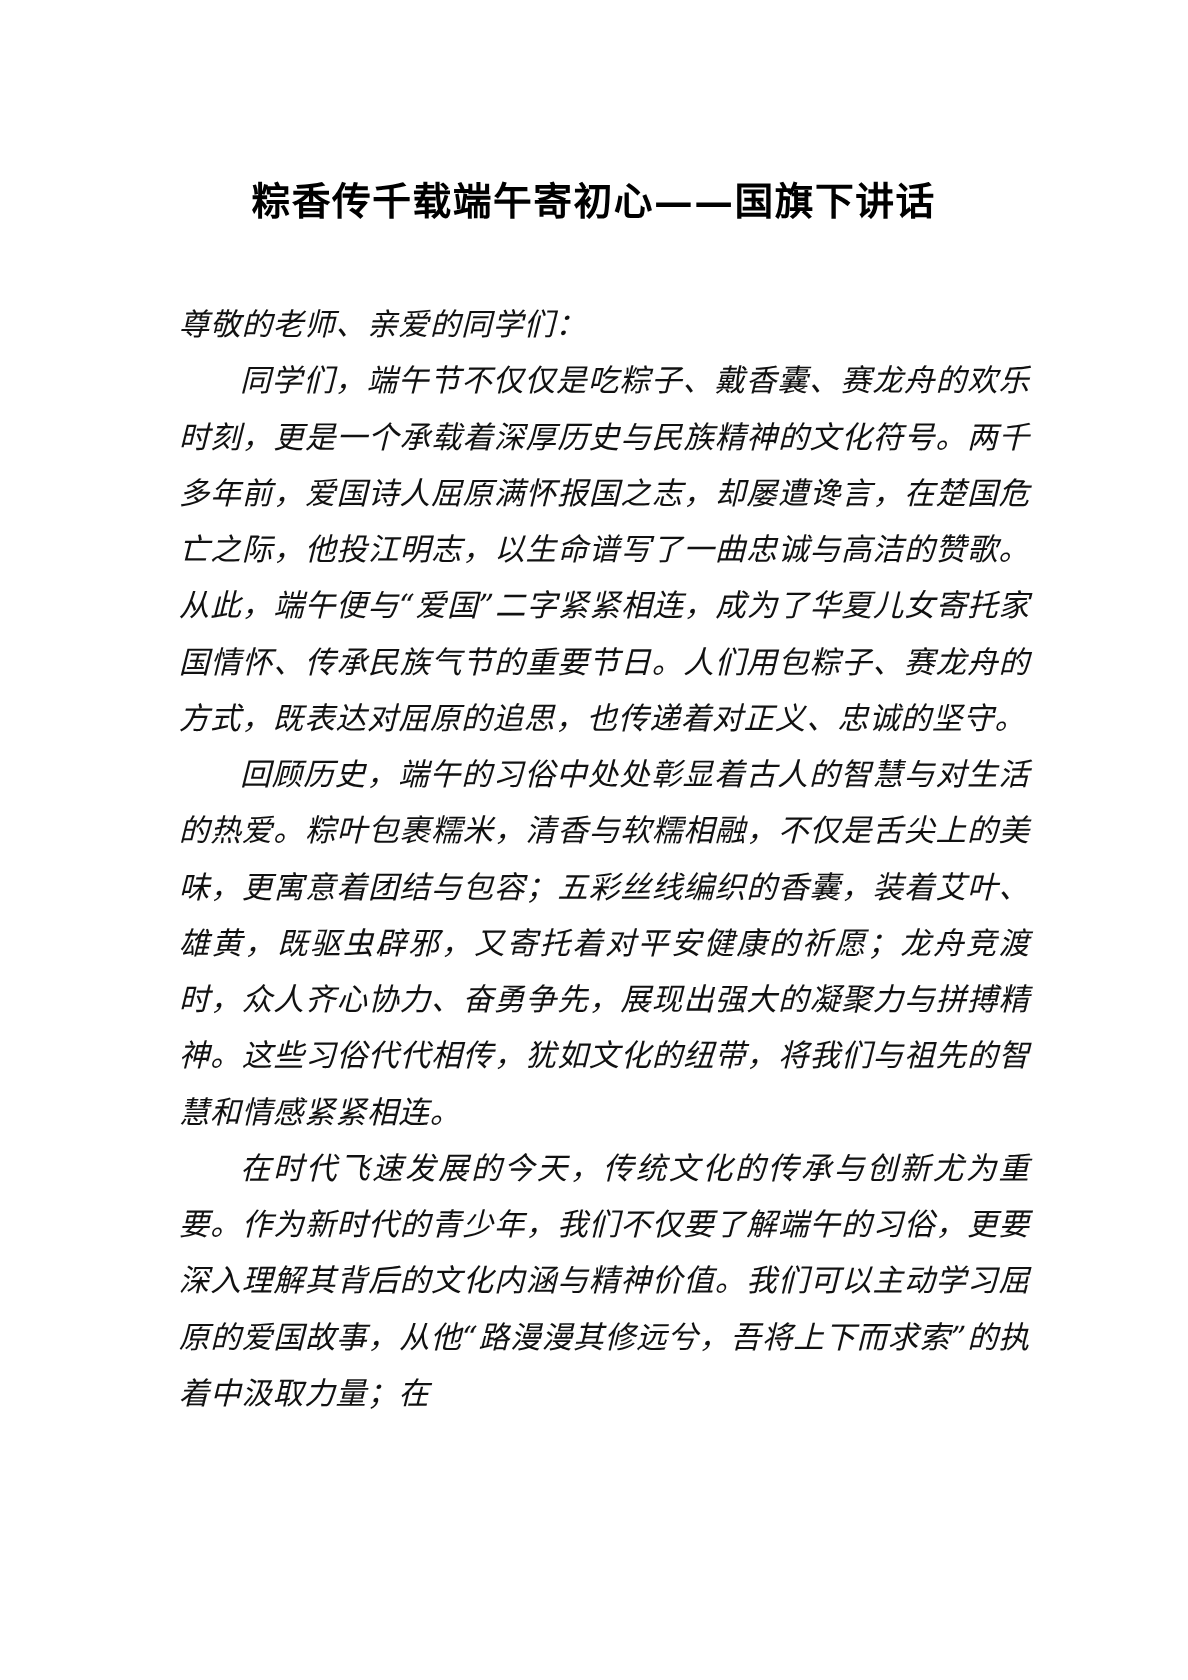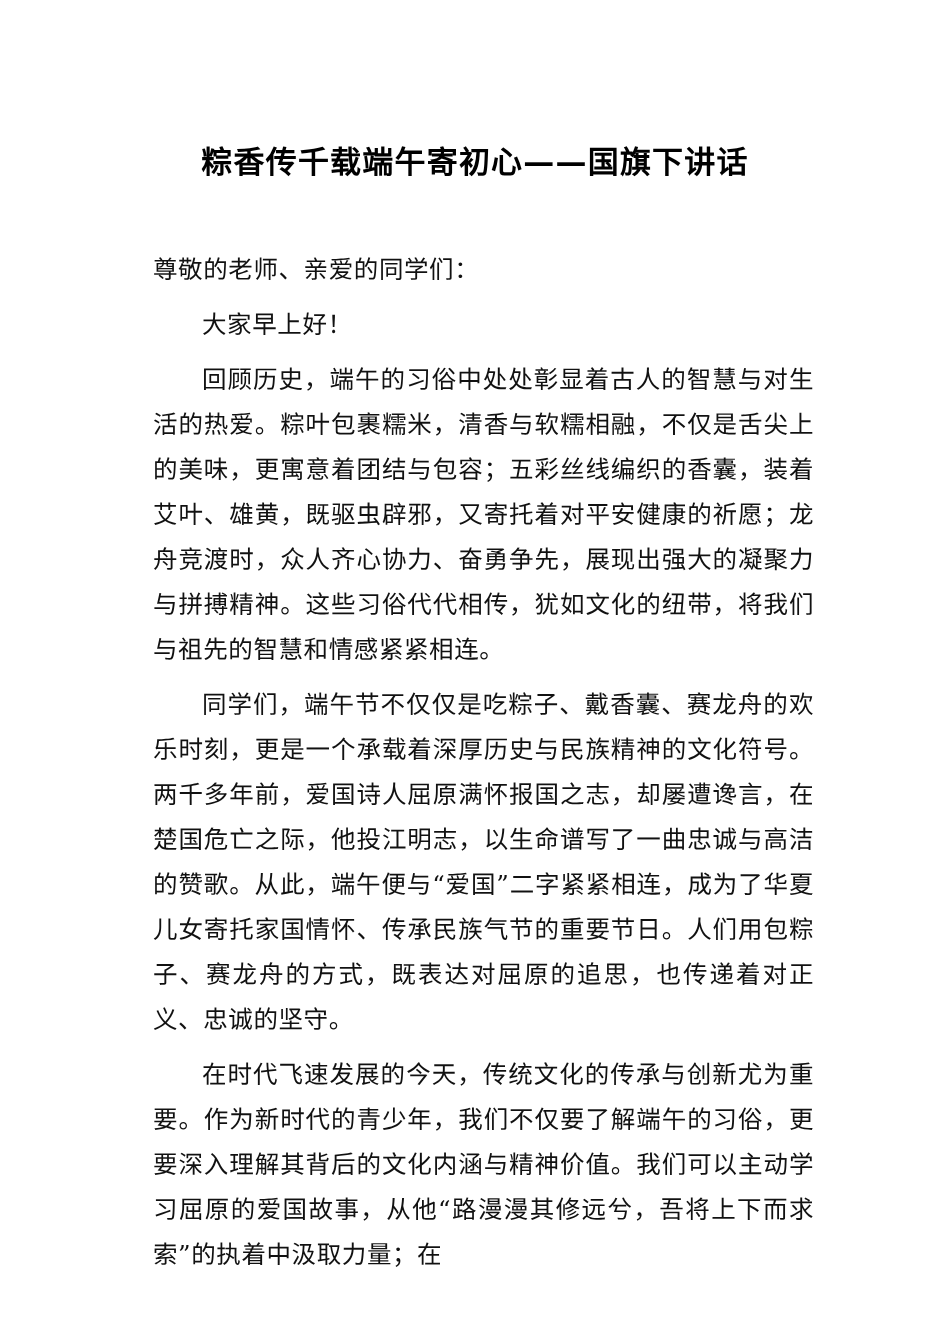--- a/index.html
+++ b/index.html
@@ -45,44 +45,44 @@
     font-family: "DejaVu Serif", "Liberation Serif", serif;
     font-size: 24.5px;
     line-height: 45px;
     color: #111111;
     text-align: justify;
     text-justify: inter-character;
     letter-spacing: 0.6px;
   }
 
   .doc-body p {
-    margin: 10px;
+    margin: 0;
     padding: 0;
     text-align: justify;
     text-justify: inter-character;
     word-break: break-all;
     line-height: 45px;
+    font-style: italic;
   }
 
   .doc-body p.salutation {
     text-indent: 0;
   }
 
   .doc-body p.indent {
     text-indent: 2em;
   }
 </style>
 </head>
 <body>
 
 <div class="page">
 
   <h1 class="doc-title">粽香传千载端午寄初心——国旗下讲话</h1>
 
   <div class="doc-body">
     <p class="salutation">尊敬的老师、亲爱的同学们：</p>
-    <p class="indent">大家早上好！</p>
+    <p class="indent">同学们，端午节不仅仅是吃粽子、戴香囊、赛龙舟的欢乐时刻，更是一个承载着深厚历史与民族精神的文化符号。两千多年前，爱国诗人屈原满怀报国之志，却屡遭谗言，在楚国危亡之际，他投江明志，以生命谱写了一曲忠诚与高洁的赞歌。从此，端午便与“爱国”二字紧紧相连，成为了华夏儿女寄托家国情怀、传承民族气节的重要节日。人们用包粽子、赛龙舟的方式，既表达对屈原的追思，也传递着对正义、忠诚的坚守。</p>
     <p class="indent">回顾历史，端午的习俗中处处彰显着古人的智慧与对生活的热爱。粽叶包裹糯米，清香与软糯相融，不仅是舌尖上的美味，更寓意着团结与包容；五彩丝线编织的香囊，装着艾叶、雄黄，既驱虫辟邪，又寄托着对平安健康的祈愿；龙舟竞渡时，众人齐心协力、奋勇争先，展现出强大的凝聚力与拼搏精神。这些习俗代代相传，犹如文化的纽带，将我们与祖先的智慧和情感紧紧相连。</p>
-    <p class="indent">同学们，端午节不仅仅是吃粽子、戴香囊、赛龙舟的欢乐时刻，更是一个承载着深厚历史与民族精神的文化符号。两千多年前，爱国诗人屈原满怀报国之志，却屡遭谗言，在楚国危亡之际，他投江明志，以生命谱写了一曲忠诚与高洁的赞歌。从此，端午便与“爱国”二字紧紧相连，成为了华夏儿女寄托家国情怀、传承民族气节的重要节日。人们用包粽子、赛龙舟的方式，既表达对屈原的追思，也传递着对正义、忠诚的坚守。</p>
     <p class="indent">在时代飞速发展的今天，传统文化的传承与创新尤为重要。作为新时代的青少年，我们不仅要了解端午的习俗，更要深入理解其背后的文化内涵与精神价值。我们可以主动学习屈原的爱国故事，从他“路漫漫其修远兮，吾将上下而求索”的执着中汲取力量；在</p>
   </div>
 
 </div>
 
 </body></html>

